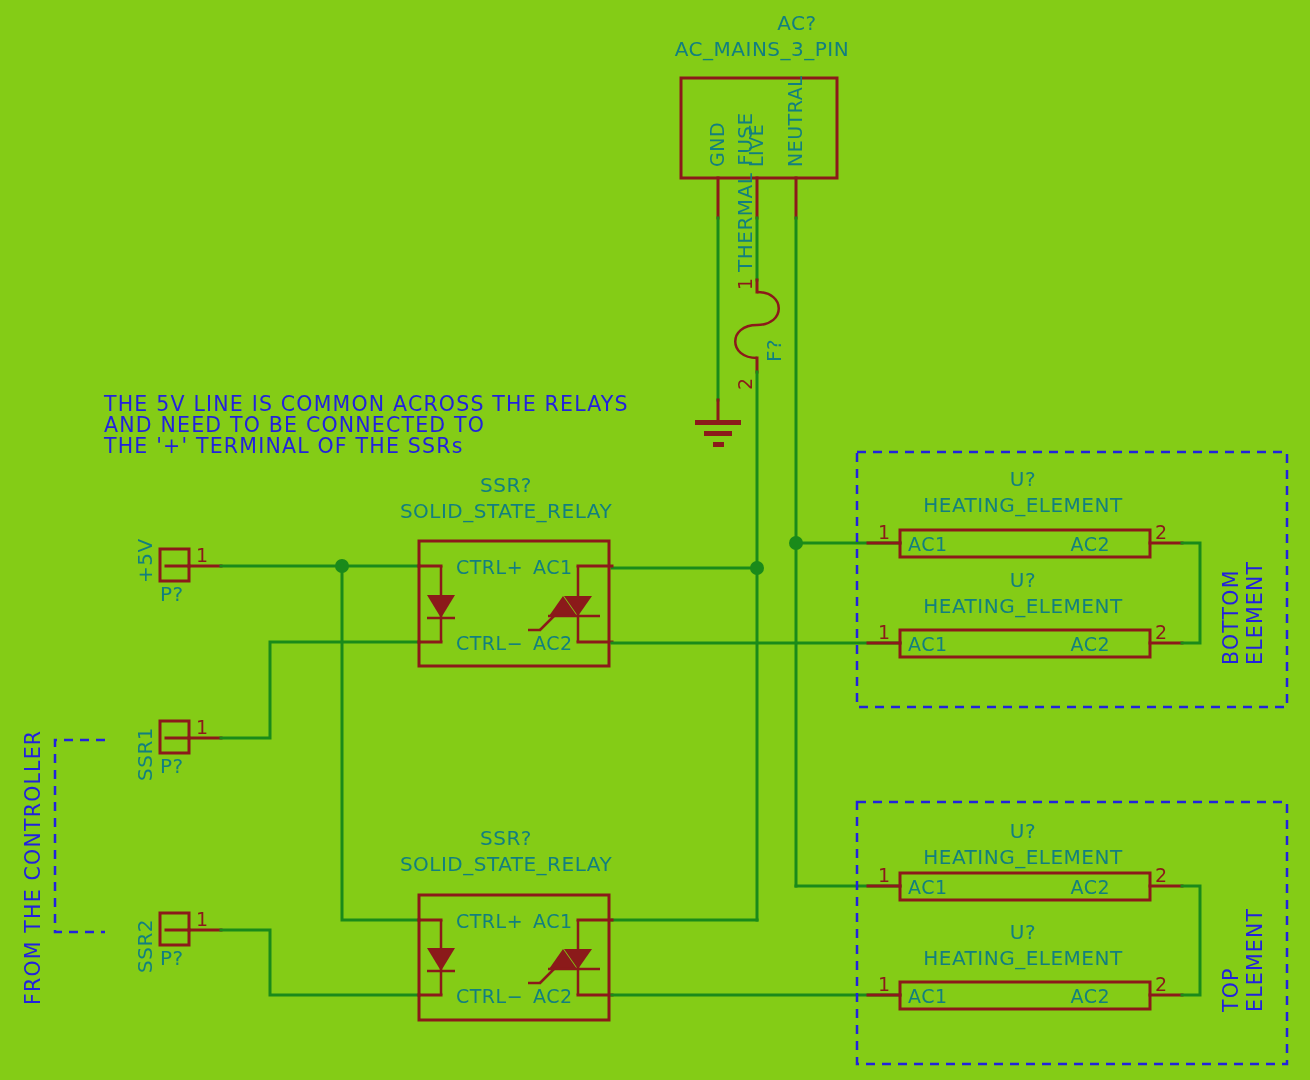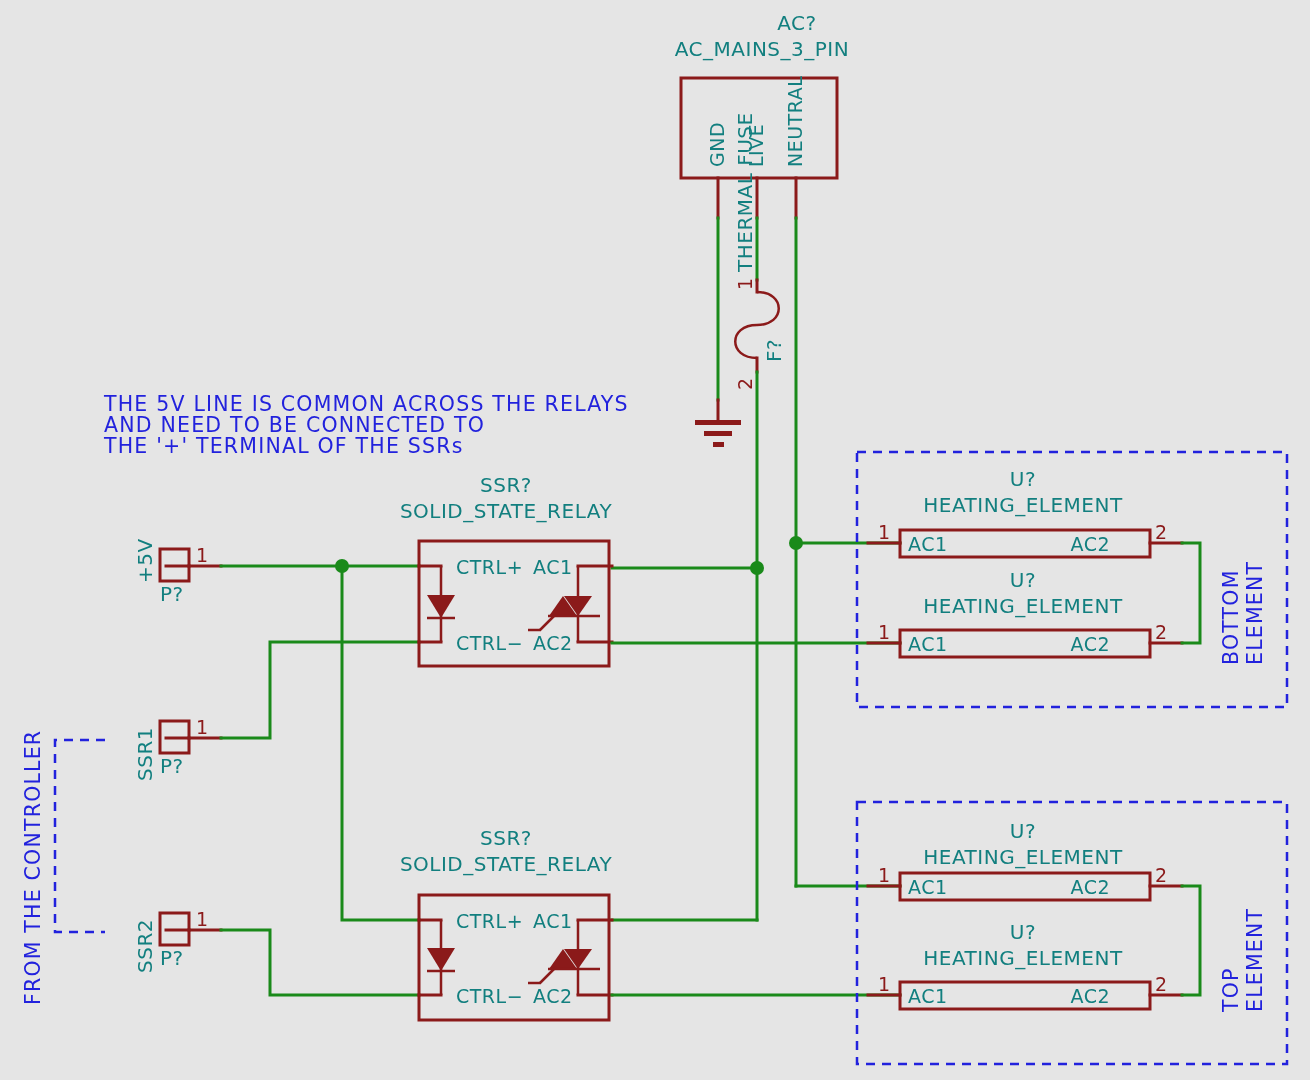--- a/index.html
+++ b/index.html
@@ -1,18 +1,18 @@
 <!DOCTYPE html>
 <html><head>
 <meta charset="utf-8">
 <style>
   html,body{margin:0;padding:0;background:#ffffff;}
   body{width:1310px;height:1080px;overflow:hidden;
        font-family:"DejaVu Sans",sans-serif;}
-  #sheet{position:relative;width:1310px;height:1080px;background:#e5e5e5;}
+  #sheet{position:relative;width:1310px;height:1080px;background:#84cc16;}
   svg{display:block;}
   .wire{stroke:#1a8a1a;stroke-width:3;fill:none;stroke-linecap:square;}
   .pinline{stroke:#8b1a1a;stroke-width:3;fill:none;stroke-linecap:square;}
   .body-outline{stroke:#8b1a1a;stroke-width:3;fill:none;}
   .thin{stroke:#8b1a1a;stroke-width:2.5;fill:none;}
   .fill-red{fill:#8b1a1a;stroke:none;}
   .junction{fill:#1a8a1a;stroke:none;}
   .dashbox{stroke:#2222dd;stroke-width:2.5;fill:none;stroke-dasharray:9 7;}
   text{font-family:"DejaVu Sans",sans-serif;}
   .t-ref{fill:#127f7f;font-size:20px;letter-spacing:.5px;}

